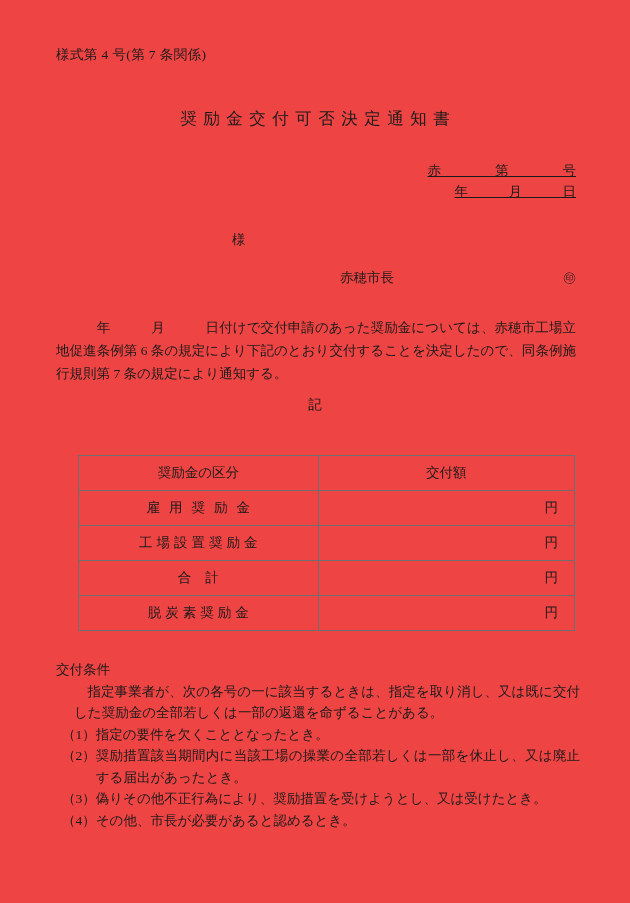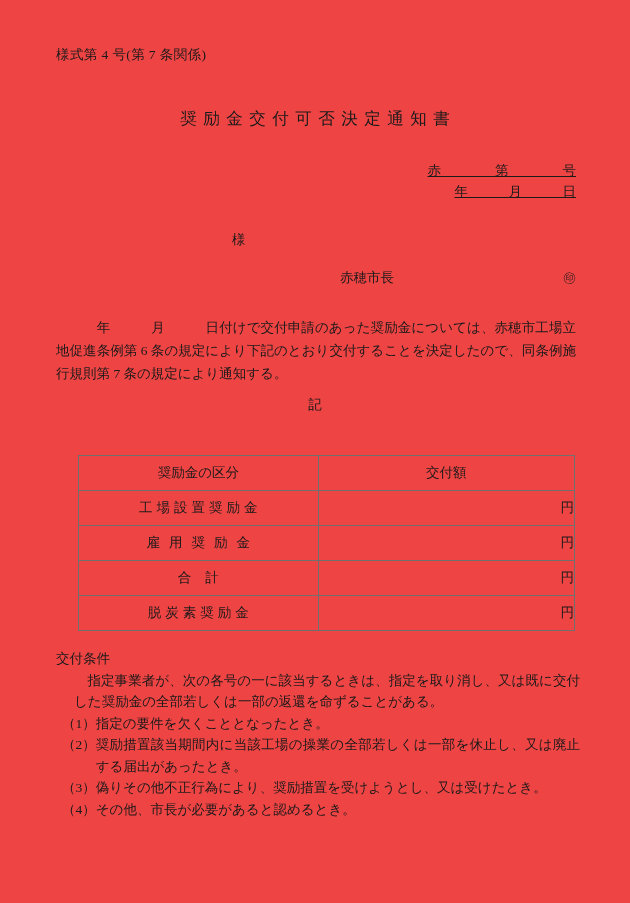--- a/index.html
+++ b/index.html
@@ -124,21 +124,21 @@
     left: 78px;
     top: 455px;
     width: 497px;
     border-collapse: collapse;
     font-size: 13.5px;
   }
   .amount-table td,
   .amount-table th {
     border: 1px solid #6f6f6f;
     height: 35px;
-    padding: 0 0;
+    padding: 0 16px;
     font-weight: normal;
     box-sizing: border-box;
   }
   .amount-table .col-kind {
     width: 240px;
     text-align: center;
     white-space: pre;
   }
   .amount-table .col-amount {
     width: 257px;
@@ -166,20 +166,21 @@
   .conditions {
     position: absolute;
     left: 56px;
     right: 50px;
     top: 648px;
     font-size: 13.5px;
     line-height: 21.5px;
   }
   .cond-heading {
     display: block;
+    margin-top: 11px;
   }
   .cond-intro {
     display: block;
     text-indent: 1em;
     text-align: justify;
     text-justify: inter-character;
     margin-left: 18px;
   }
   .cond-list {
     list-style: none;
@@ -230,25 +231,25 @@
 
   <table class="amount-table">
     <thead>
       <tr>
         <th class="col-kind">奨励金の区分</th>
         <th class="col-amount">交付額</th>
       </tr>
     </thead>
     <tbody>
       <tr>
+        <td class="col-kind spaced-wide">雇用奨励金</td>
+        <td class="col-amount">円</td>
+      </tr>
+      <tr>
         <td class="col-kind spaced">工場設置奨励金</td>
-        <td class="col-amount">円</td>
-      </tr>
-      <tr>
-        <td class="col-kind spaced-wide">雇用奨励金</td>
         <td class="col-amount">円</td>
       </tr>
       <tr>
         <td class="col-kind spaced-total">合計</td>
         <td class="col-amount">円</td>
       </tr>
       <tr>
         <td class="col-kind spaced">脱炭素奨励金</td>
         <td class="col-amount">円</td>
       </tr>

